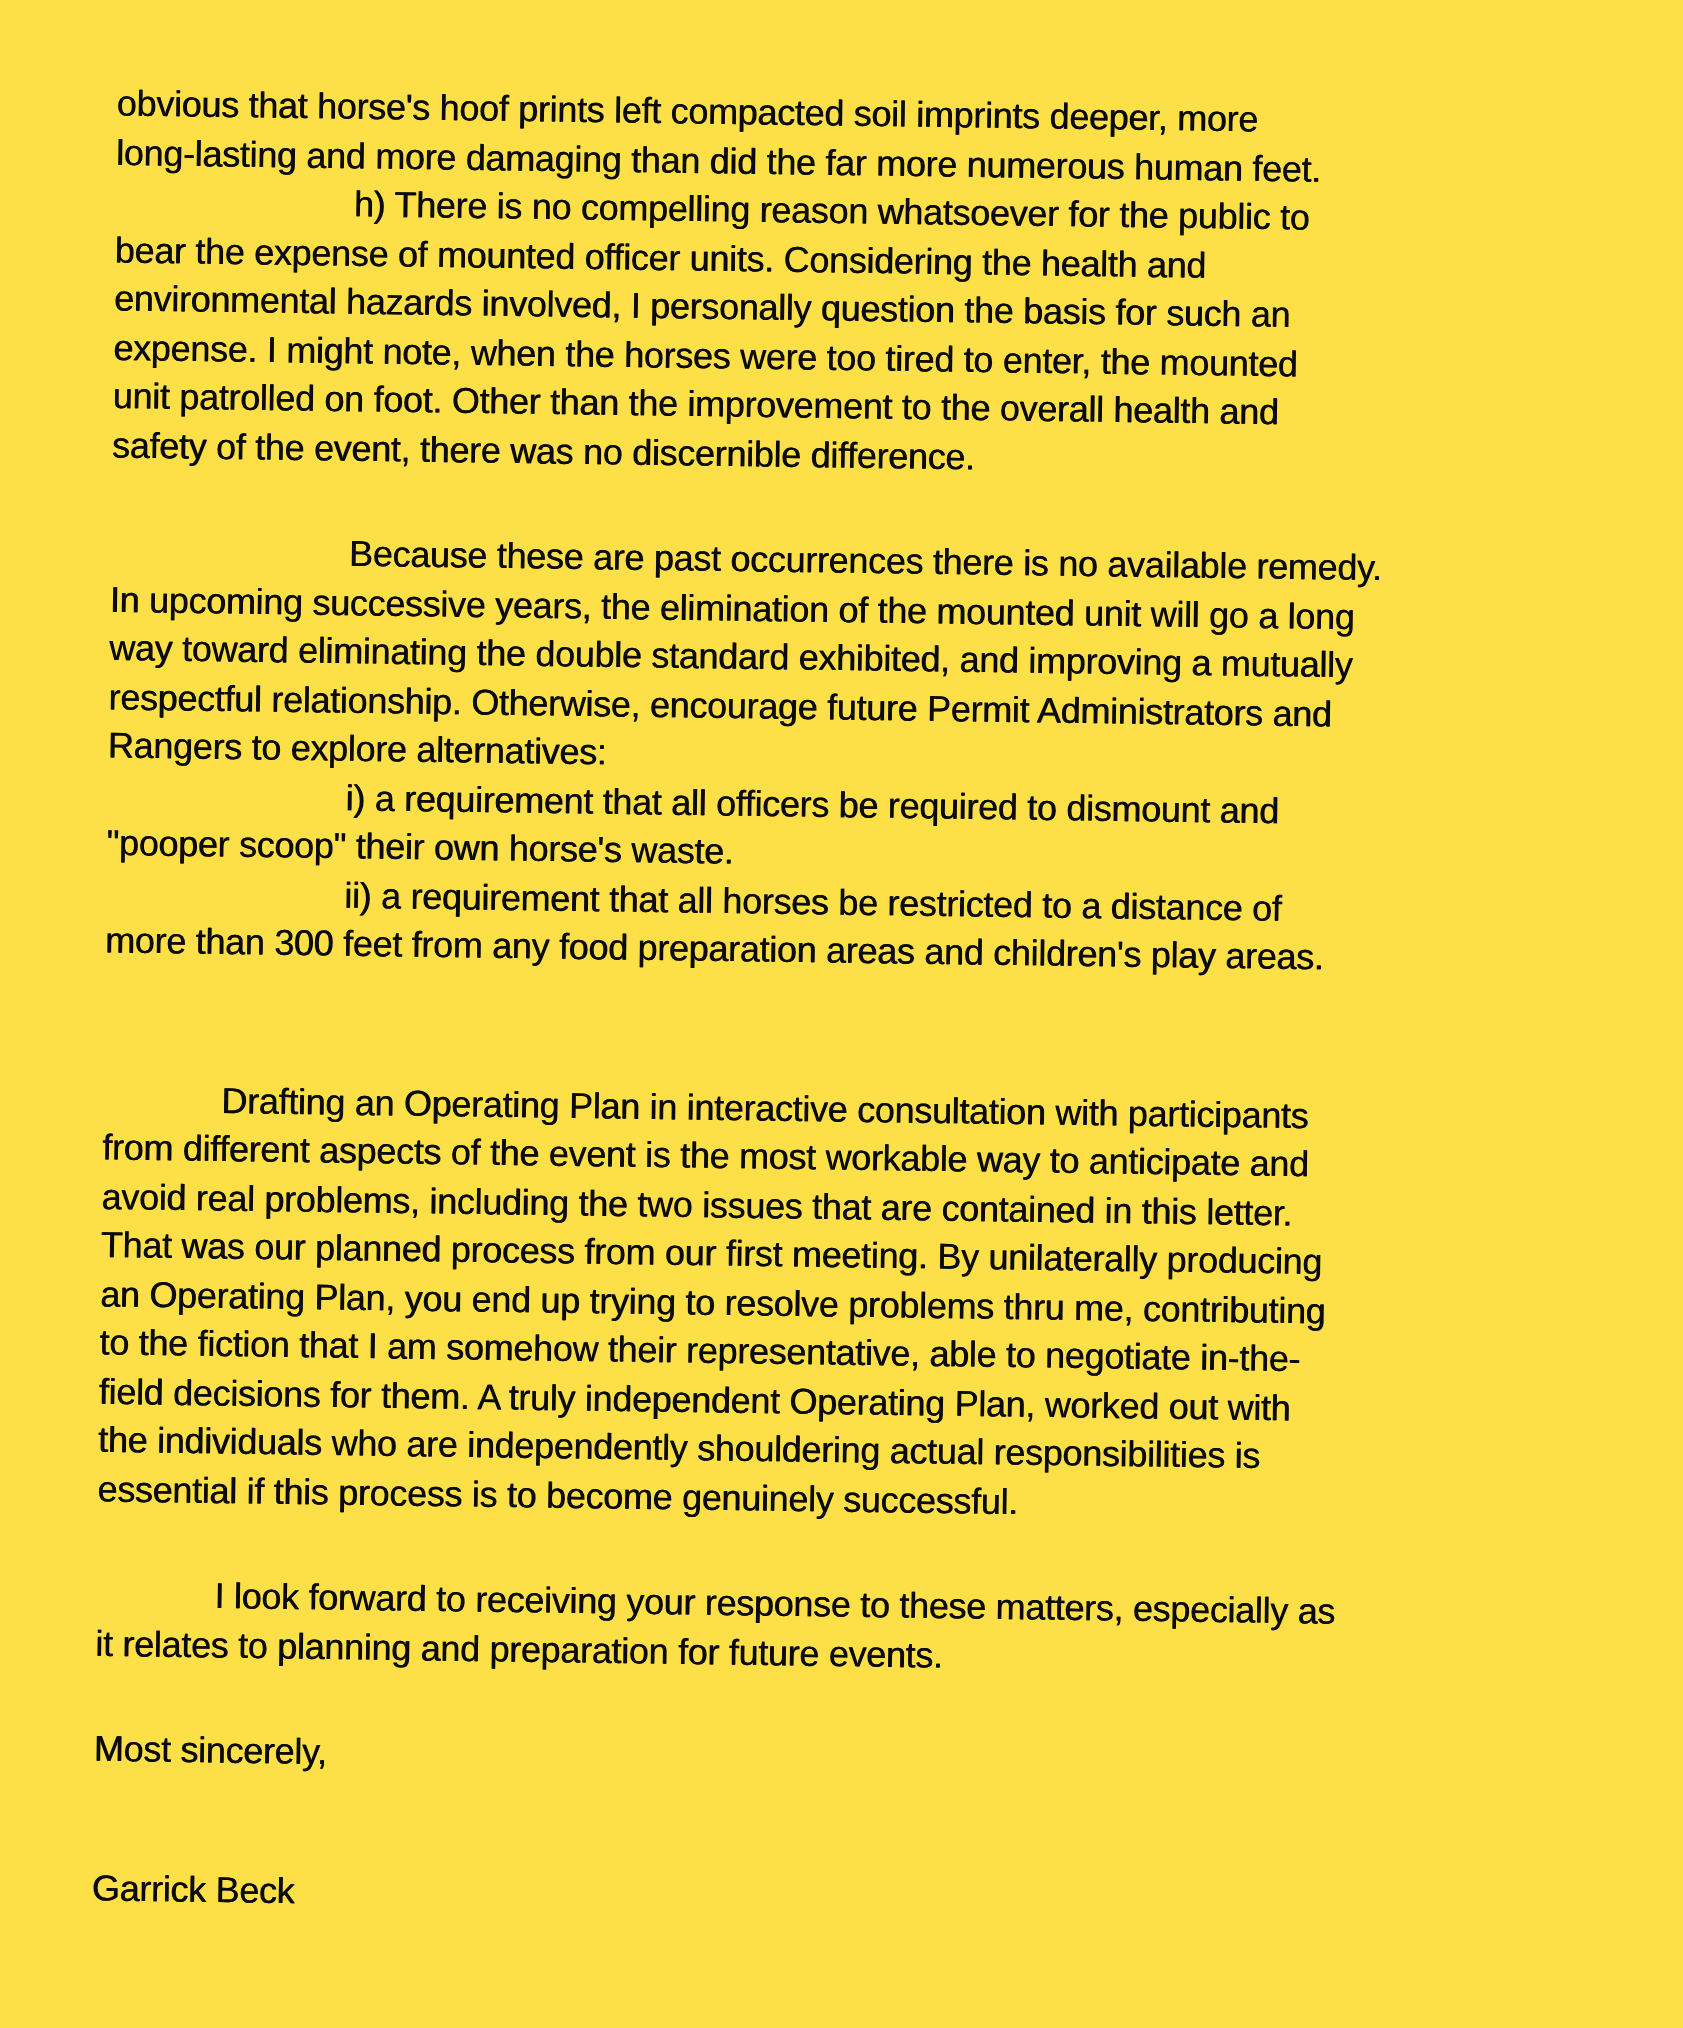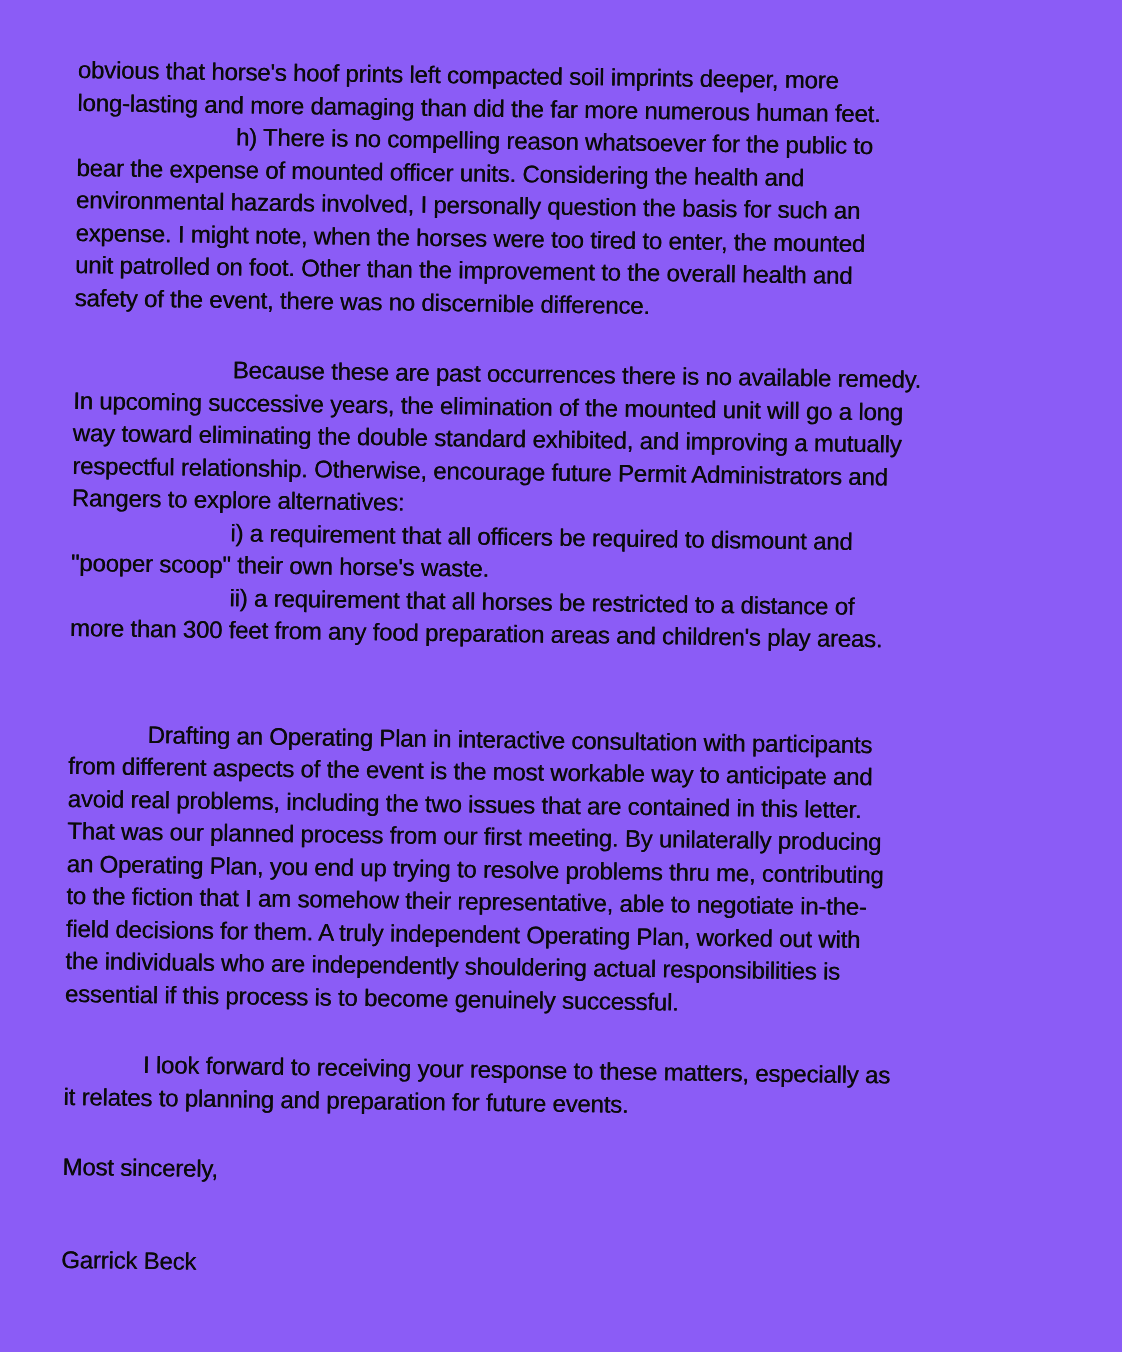--- a/index.html
+++ b/index.html
@@ -10,21 +10,21 @@
   body {
     width: 1122px;
     height: 1352px;
     position: relative;
     overflow: hidden;
     font-family: "Liberation Sans", sans-serif;
   }
   .page {
     position: absolute;
     inset: 0;
-    background: #8b5cf6;
+    background: #fde047;
     overflow: hidden;
     text-decoration: underline;
   }
   
   .letter-body {
     position: absolute;
     top: 54px;
     left: 78px;
     width: 1010px;
     transform: rotate(0.8deg);

